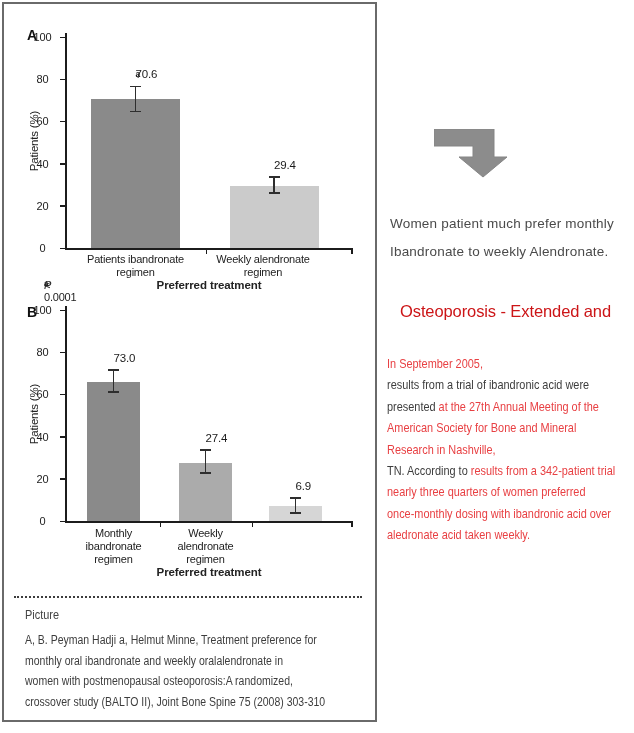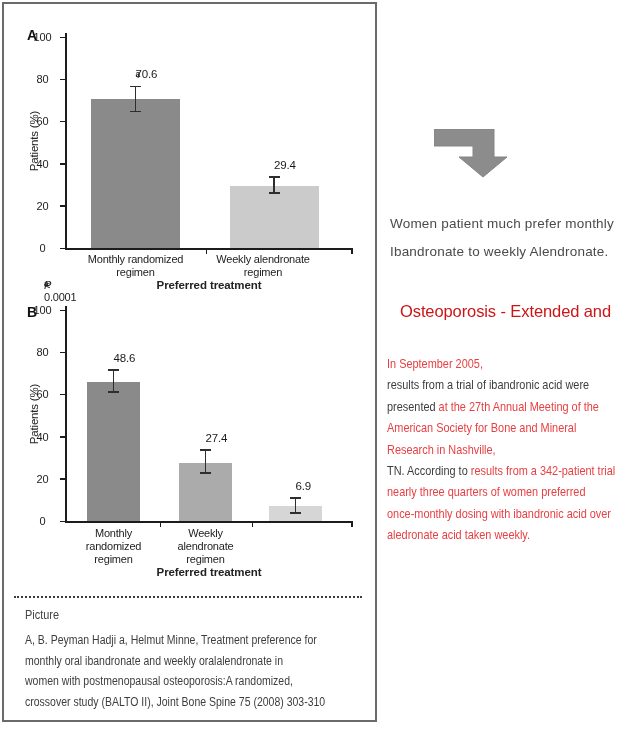--- a/index.html
+++ b/index.html
@@ -73,21 +73,21 @@
     <div class="err" style="left: 268.5px; top: 176.354px; width: 11px; height: 1.5px;"></div>
     <div class="err" style="left: 268.5px; top: 192.179px; width: 11px; height: 1.5px;"></div>
     <div class="val-label" style="left: 105.5px; top: 68.374px; width: 60px;">
       <span>70.6</span>
       <sup>a</sup>
     </div>
     <div class="val-label" style="left: 244px; top: 159.104px; width: 60px;">
       <span>29.4</span>
     </div>
     <div class="cat-label" style="left: 70.5px; top: 253px; width: 130px;">
-      <div class="cat-line">Monthly randomized</div>
+      <div class="cat-line">Patients ibandronate</div>
       <div class="cat-line">regimen</div>
     </div>
     <div class="cat-label" style="left: 198px; top: 253px; width: 130px;">
       <div class="cat-line">Weekly alendronate</div>
       <div class="cat-line">regimen</div>
     </div>
     <div class="xaxis-title" style="left: 129px; top: 279px; width: 160px;">Preferred treatment</div>
     <div class="ylabel" style="left: -36px; top: 135px;">Patients (%)</div>
     <div class="footnote" style="left: 44px; top: 279px;">
       <sup>a</sup>
@@ -120,31 +120,31 @@
     <div class="err" style="left: 112.75px; top: 369.924px; width: 1.5px; height: 22.155px;"></div>
     <div class="err" style="left: 108px; top: 369.174px; width: 11px; height: 1.5px;"></div>
     <div class="err" style="left: 108px; top: 391.329px; width: 11px; height: 1.5px;"></div>
     <div class="err" style="left: 204.75px; top: 450.104px; width: 1.5px; height: 22.999px;"></div>
     <div class="err" style="left: 200px; top: 449.354px; width: 11px; height: 1.5px;"></div>
     <div class="err" style="left: 200px; top: 472.353px; width: 11px; height: 1.5px;"></div>
     <div class="err" style="left: 294.75px; top: 497.79px; width: 1.5px; height: 15.192px;"></div>
     <div class="err" style="left: 290px; top: 497.04px; width: 11px; height: 1.5px;"></div>
     <div class="err" style="left: 290px; top: 512.232px; width: 11px; height: 1.5px;"></div>
     <div class="val-label" style="left: 83.5px; top: 351.924px; width: 60px;">
-      <span>48.6</span>
+      <span>73.0</span>
     </div>
     <div class="val-label" style="left: 175.5px; top: 432.104px; width: 60px;">
       <span>27.4</span>
     </div>
     <div class="val-label" style="left: 265.5px; top: 479.79px; width: 60px;">
       <span>6.9</span>
     </div>
     <div class="cat-label" style="left: 63.5px; top: 527px; width: 100px;">
       <div class="cat-line">Monthly</div>
-      <div class="cat-line">randomized</div>
+      <div class="cat-line">ibandronate</div>
       <div class="cat-line">regimen</div>
     </div>
     <div class="cat-label" style="left: 155.5px; top: 527px; width: 100px;">
       <div class="cat-line">Weekly</div>
       <div class="cat-line">alendronate</div>
       <div class="cat-line">regimen</div>
     </div>
     <div class="xaxis-title" style="left: 129px; top: 566px; width: 160px;">Preferred treatment</div>
     <div class="ylabel" style="left: -36px; top: 408px;">Patients (%)</div>
   </div>

